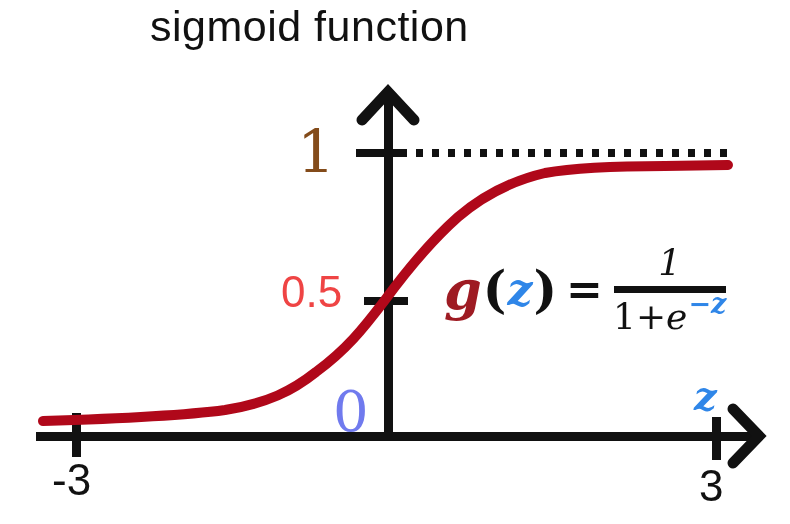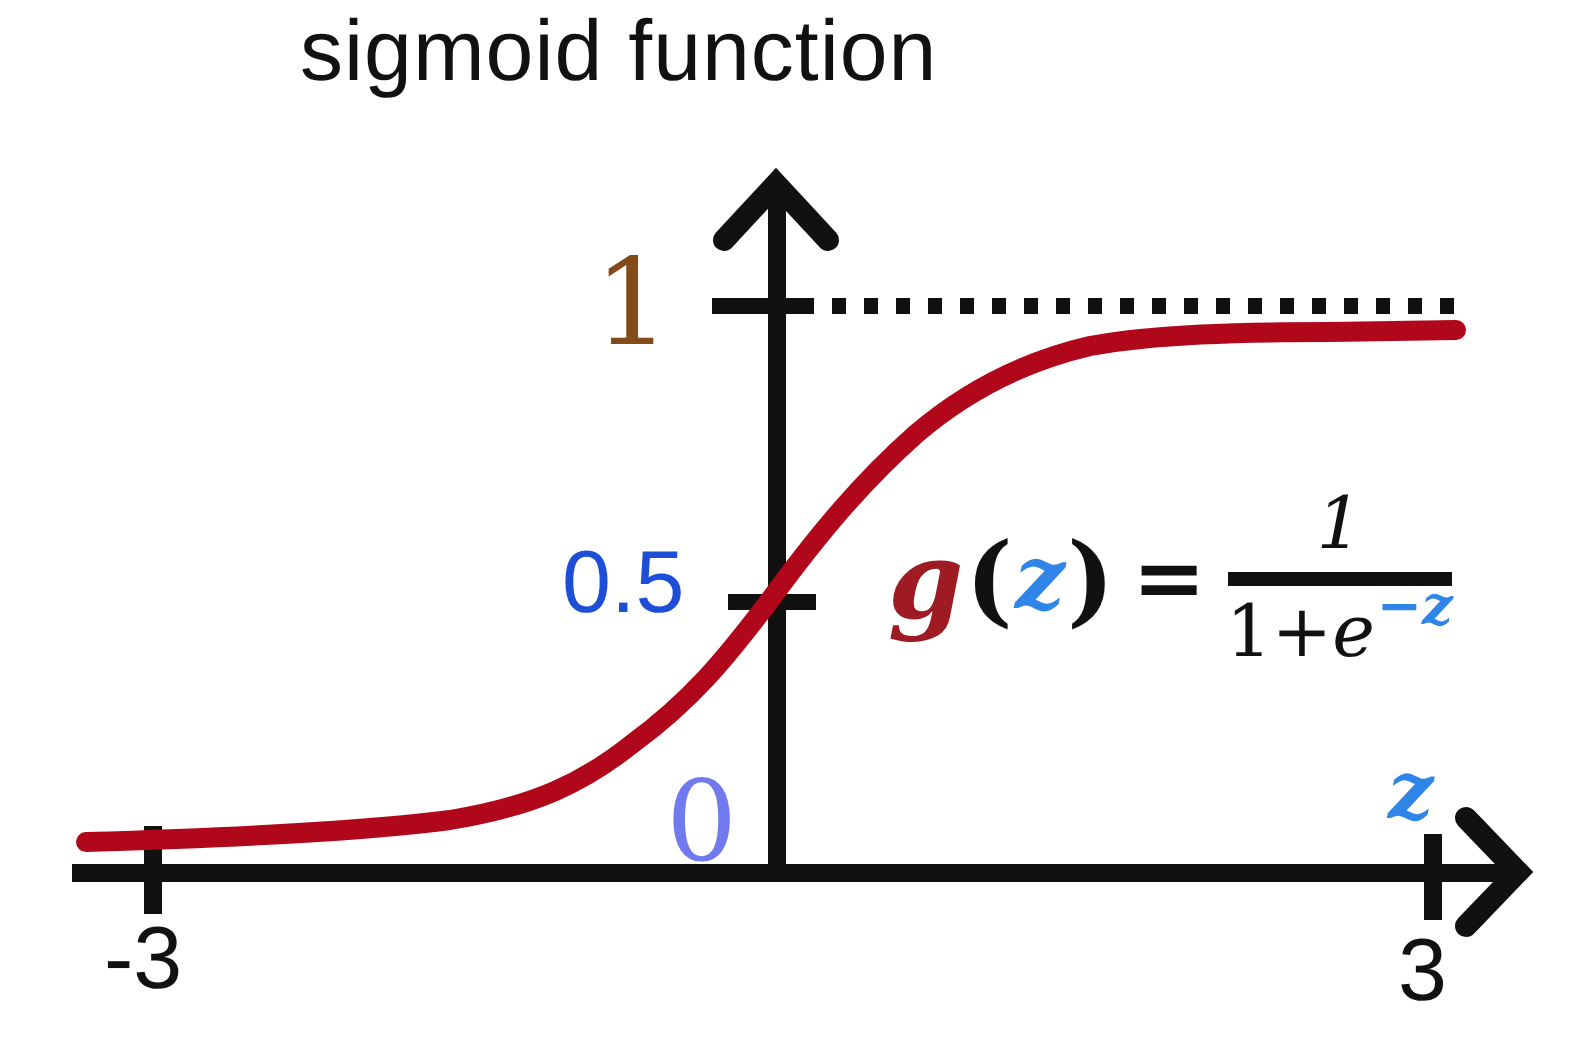--- a/index.html
+++ b/index.html
@@ -26,21 +26,21 @@
   .lbl { position: absolute; white-space: nowrap; }
   .lbl-one {
     left: 297px; top: 122px;
     font-family: "DejaVu Serif", serif;
     font-size: 60px; line-height: 1;
     color: #834B1A;
   }
   .lbl-half {
     left: 281px; top: 270px;
     font-size: 44px; line-height: 1;
-    color: #1d4ed8;
+    color: #ef4444;
   }
   .lbl-zero {
     left: 333px; top: 384px;
     font-family: "DejaVu Serif", serif;
     font-size: 56px; line-height: 1;
     color: #707AEE;
   }
   .lbl-xmin {
     left: 52px; top: 458px;
     font-size: 44px; line-height: 1;

